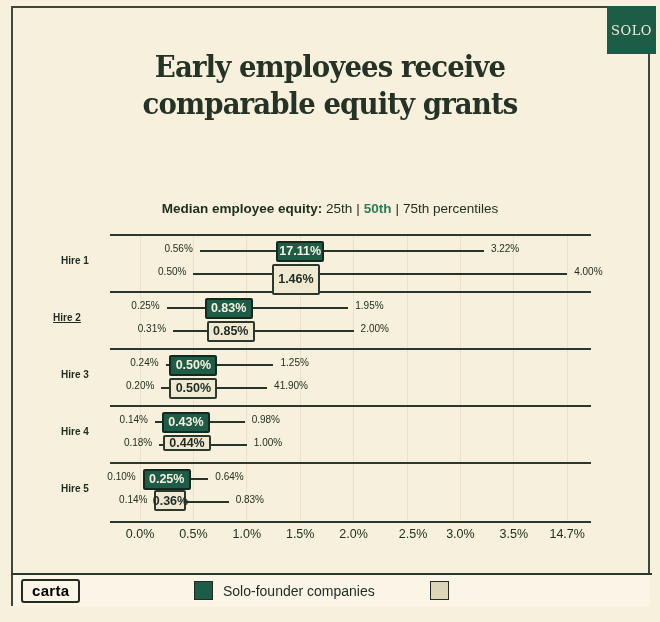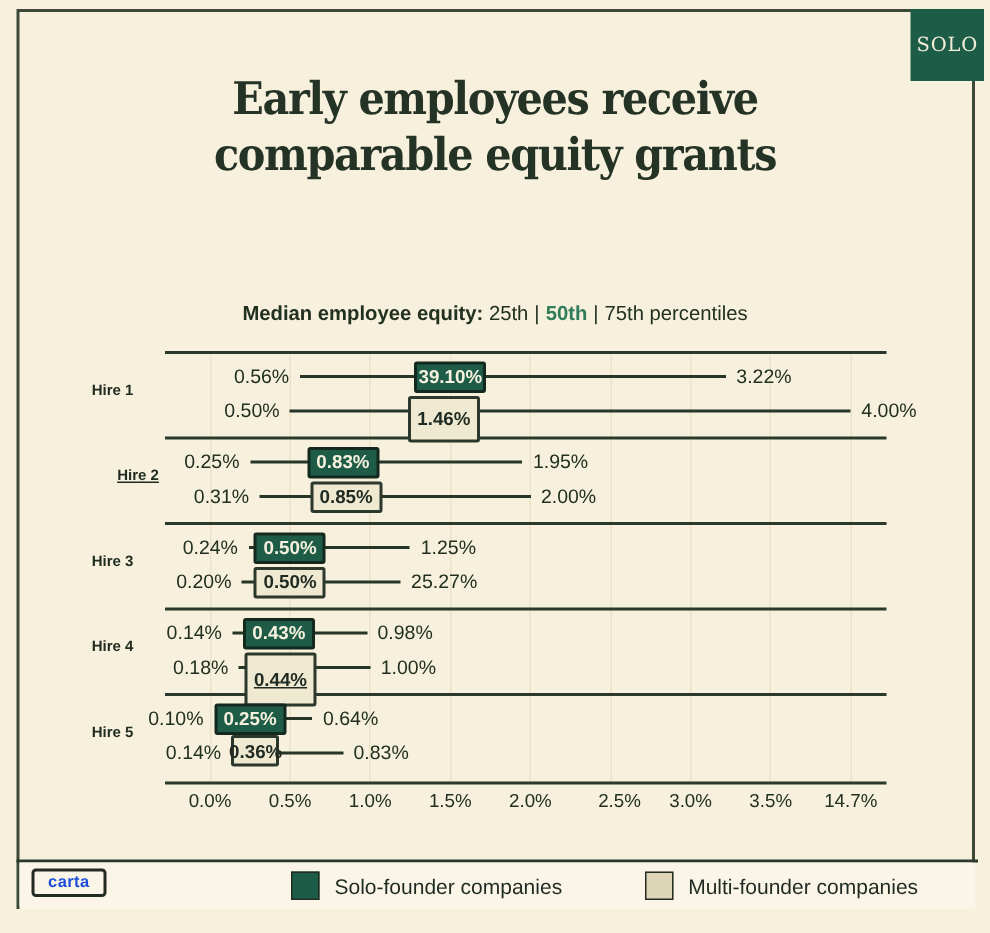--- a/index.html
+++ b/index.html
@@ -40,30 +40,30 @@
   .sepline{position:absolute;height:1.5px;background:#2b392d;}
   .axisline{position:absolute;height:2px;background:#2b392d;}
   .hire-label{position:absolute;font-weight:bold;font-size:10px;text-align:center;color:#1f2c1f;}
   .whisker{position:absolute;height:2px;background:#273529;}
   .mbox{
     position:absolute;display:flex;align-items:center;justify-content:center;
     font-weight:bold;font-size:12.5px;border-radius:2px;box-sizing:border-box;
   }
   .mbox.solo{background:#1e5c47;color:#f6f1de;border:2px solid #14291e;}
   .mbox.multi{background:#f0e9d2;color:#1f2b22;border:2px solid #2c382c;}
-  .val-label{position:absolute;font-size:13px;color:#22301f;white-space:nowrap;}
+  .val-label{position:absolute;font-size:10px;color:#22301f;white-space:nowrap;}
   .tick-label{position:absolute;width:52px;text-align:center;font-size:12.5px;color:#22301f;}
   .footer-sep{position:absolute;left:11px;top:573px;width:641px;height:1.5px;background:#2b392d;}
   .footer{
     position:absolute;left:13px;top:575px;width:637px;height:31px;background:#faf5e7;
   }
   .logo-box{
     position:absolute;left:8px;top:4px;
     border:2px solid #222c22;border-radius:3px;padding:1px 9px 2px 9px;
-    font-size:11px;font-weight:bold;letter-spacing:.3px;color:#1d4ed8;background:#faf5e7;
+    font-size:15px;font-weight:bold;letter-spacing:.3px;color:#000000;background:#faf5e7;
   }
   .legend{
     position:absolute;left:148px;top:0;height:31px;display:flex;align-items:center;gap:22px;
   }
   .legend-item{display:flex;align-items:center;gap:10px;margin-left:33px;}
   .swatch{width:19px;height:19px;box-sizing:border-box;border:1.5px solid #222c22;}
   .swatch.solo{background:#1d5c47;}
   .swatch.multi{background:#dcd5b8;}
   .legend-label{font-size:14px;color:#1f2a22;}
 </style>
@@ -103,52 +103,52 @@
     <div class="gridline" style="left: 566.7px; top: 234px; height: 287px;"></div>
     <div class="tick-label" style="left: 541.2px; top: 527px;">14.7%</div>
     <div class="sepline" style="left: 110px; top: 234px; width: 481px;"></div>
     <div class="sepline" style="left: 110px; top: 291px; width: 481px;"></div>
     <div class="sepline" style="left: 110px; top: 348px; width: 481px;"></div>
     <div class="sepline" style="left: 110px; top: 405px; width: 481px;"></div>
     <div class="sepline" style="left: 110px; top: 462px; width: 481px;"></div>
     <div class="axisline" style="left: 110px; top: 521px; width: 481px;"></div>
     <div class="hire-label" style="left: 40px; top: 254.5px; width: 70px;">Hire 1</div>
     <div class="whisker" style="left: 199.808px; top: 250px; width: 284.088px;"></div>
-    <div class="mbox solo" style="left: 276.2px; top: 240.5px; width: 48px; height: 21px;">39.10%</div>
+    <div class="mbox solo" style="left: 276.2px; top: 240.5px; width: 48px; height: 21px;">17.11%</div>
     <div class="val-label" style="right: 467.192px; top: 243px;">0.56%</div>
     <div class="val-label" style="left: 490.896px; top: 243px;">3.22%</div>
     <div class="whisker" style="left: 193.4px; top: 273px; width: 373.8px;"></div>
     <div class="mbox multi" style="left: 271.928px; top: 263.5px; width: 48px; height: 31px;">1.46%</div>
     <div class="val-label" style="right: 473.6px; top: 266px;">0.50%</div>
     <div class="val-label" style="left: 574.2px; top: 266px;">4.00%</div>
-    <div class="hire-label" style="left: 57px; top: 311.5px; width: 70px; text-decoration: underline;">Hire 2</div>
+    <div class="hire-label" style="left: 32px; top: 311.5px; width: 70px; text-decoration: underline;">Hire 2</div>
     <div class="whisker" style="left: 166.7px; top: 307px; width: 181.56px;"></div>
     <div class="mbox solo" style="left: 204.644px; top: 297.5px; width: 48px; height: 21px;">0.83%</div>
     <div class="val-label" style="right: 500.3px; top: 300px;">0.25%</div>
     <div class="val-label" style="left: 355.26px; top: 300px;">1.95%</div>
     <div class="whisker" style="left: 173.108px; top: 330px; width: 180.492px;"></div>
     <div class="mbox multi" style="left: 206.78px; top: 320.5px; width: 48px; height: 21px;">0.85%</div>
     <div class="val-label" style="right: 493.892px; top: 323px;">0.31%</div>
     <div class="val-label" style="left: 360.6px; top: 323px;">2.00%</div>
     <div class="hire-label" style="left: 40px; top: 368.5px; width: 70px;">Hire 3</div>
     <div class="whisker" style="left: 165.632px; top: 364px; width: 107.868px;"></div>
     <div class="mbox solo" style="left: 169.4px; top: 354.5px; width: 48px; height: 21px;">0.50%</div>
     <div class="val-label" style="right: 501.368px; top: 357px;">0.24%</div>
     <div class="val-label" style="left: 280.5px; top: 357px;">1.25%</div>
     <div class="whisker" style="left: 161.36px; top: 387px; width: 105.732px;"></div>
     <div class="mbox multi" style="left: 169.4px; top: 377.5px; width: 48px; height: 21px;">0.50%</div>
     <div class="val-label" style="right: 505.64px; top: 380px;">0.20%</div>
-    <div class="val-label" style="left: 274.092px; top: 380px;">25.27%</div>
+    <div class="val-label" style="left: 274.092px; top: 380px;">41.90%</div>
     <div class="hire-label" style="left: 40px; top: 425.5px; width: 70px;">Hire 4</div>
     <div class="whisker" style="left: 154.952px; top: 421px; width: 89.712px;"></div>
     <div class="mbox solo" style="left: 161.924px; top: 411.5px; width: 48px; height: 21px;">0.43%</div>
     <div class="val-label" style="right: 512.048px; top: 414px;">0.14%</div>
     <div class="val-label" style="left: 251.664px; top: 414px;">0.98%</div>
     <div class="whisker" style="left: 159.224px; top: 444px; width: 87.576px;"></div>
-    <div class="mbox multi" style="left: 162.992px; top: 434.5px; width: 48px; height: 36px; text-decoration: underline;">0.44%</div>
+    <div class="mbox multi" style="left: 162.992px; top: 434.5px; width: 48px; height: 16px;">0.44%</div>
     <div class="val-label" style="right: 507.776px; top: 437px;">0.18%</div>
     <div class="val-label" style="left: 253.8px; top: 437px;">1.00%</div>
     <div class="hire-label" style="left: 40px; top: 482.5px; width: 70px;">Hire 5</div>
     <div class="whisker" style="left: 150.68px; top: 478px; width: 57.672px;"></div>
     <div class="mbox solo" style="left: 142.7px; top: 468.5px; width: 48px; height: 21px;">0.25%</div>
     <div class="val-label" style="right: 524.3px; top: 471px;">0.10%</div>
     <div class="val-label" style="left: 215.352px; top: 471px;">0.64%</div>
     <div class="whisker" style="left: 154.952px; top: 501px; width: 73.692px;"></div>
     <div class="mbox multi" style="left: 154.448px; top: 490px; width: 32px; height: 21px;">0.36%</div>
     <div class="val-label" style="right: 512.552px; top: 494px;">0.14%</div>
@@ -158,16 +158,15 @@
 <div class="footer-sep"></div>
 <div class="footer">
   <div class="logo-box">carta</div>
   <div class="legend">
     <div class="legend-item">
       <span class="swatch solo"></span>
       <span class="legend-label">Solo-founder companies</span>
     </div>
     <div class="legend-item">
       <span class="swatch multi"></span>
-      <span class="legend-label">Multi-founder companies</span>
     </div>
   </div>
 </div>
 
 </body></html>

